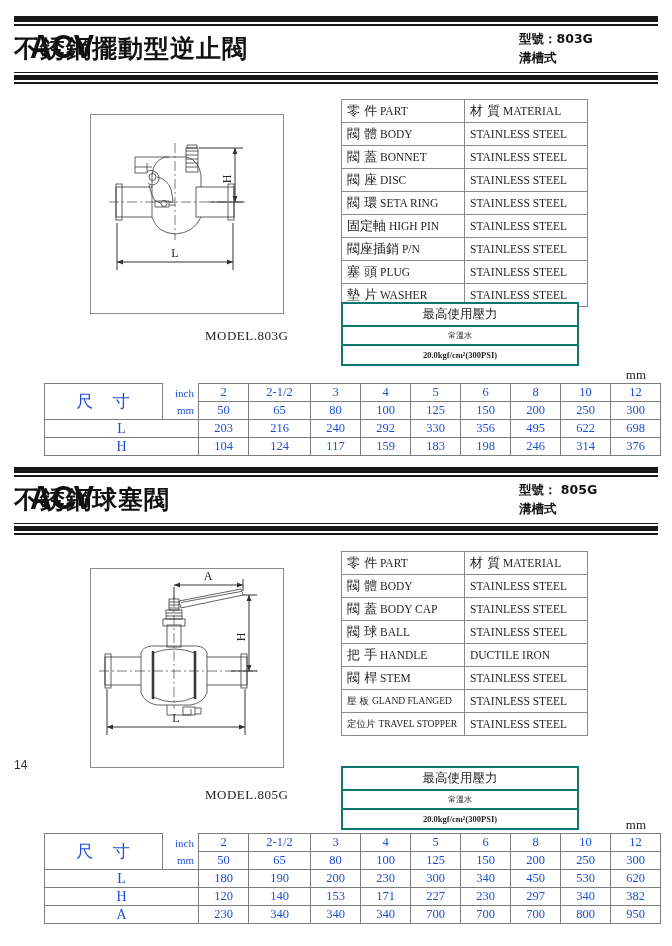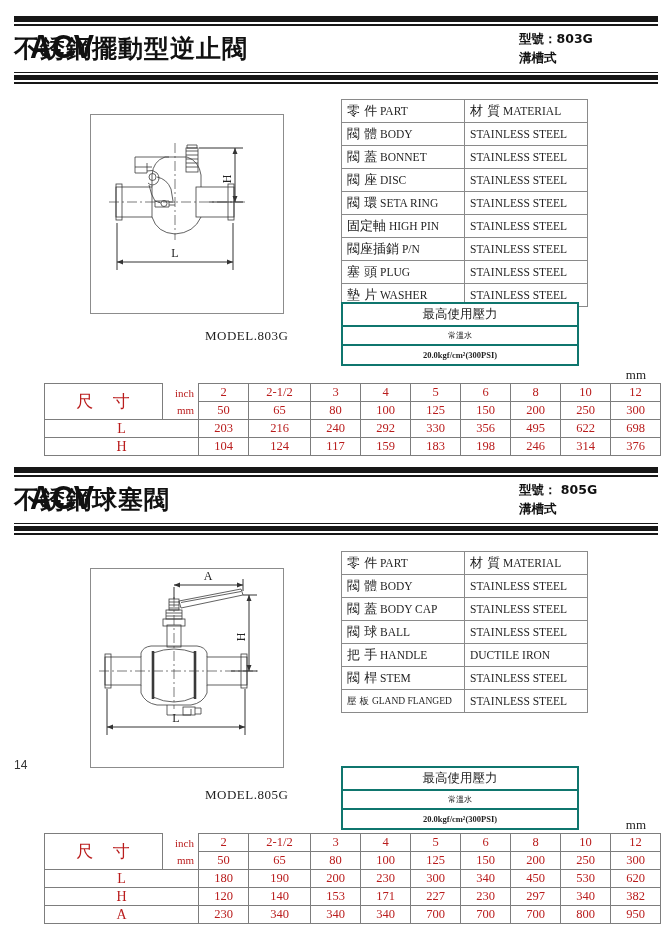--- a/index.html
+++ b/index.html
@@ -167,21 +167,21 @@
     right: 2px;
     top: -16px;
     font-family: "Liberation Serif", "DejaVu Serif", serif;
     font-size: 13px;
     color: #222;
   }
   table.dim {
     border-collapse: collapse;
     font-family: "Liberation Serif", "DejaVu Serif", serif;
     font-size: 12.5px;
-    color: #b91c1c;
+    color: #1d4ed8;
     table-layout: fixed;
   }
   table.dim td {
     border: 1px solid #7d7d7d;
     text-align: center;
     height: 17px;
     padding: 0;
   }
   table.dim td.label-big {
     font-family: "DejaVu Sans", "Liberation Sans", serif;
@@ -539,20 +539,24 @@
         <td>DUCTILE IRON</td>
       </tr>
       <tr>
         <td><span class="pname">閥 桿</span> <span class="pen">STEM</span></td>
         <td>STAINLESS STEEL</td>
       </tr>
       <tr>
         <td><span class="pname sm">壓 板</span> <span class="pen sm">GLAND FLANGED</span></td>
         <td>STAINLESS STEEL</td>
       </tr>
+      <tr>
+        <td><span class="pname sm">定位片</span> <span class="pen sm">TRAVEL STOPPER</span></td>
+        <td>STAINLESS STEEL</td>
+      </tr>
     </tbody>
   </table>
 
   <table class="press" style="left:341px; top:766px; width:238px;">
     <tbody>
       <tr>
         <td class="press-title">最高使用壓力</td>
       </tr>
       <tr>
         <td class="press-cond">常溫水</td>

